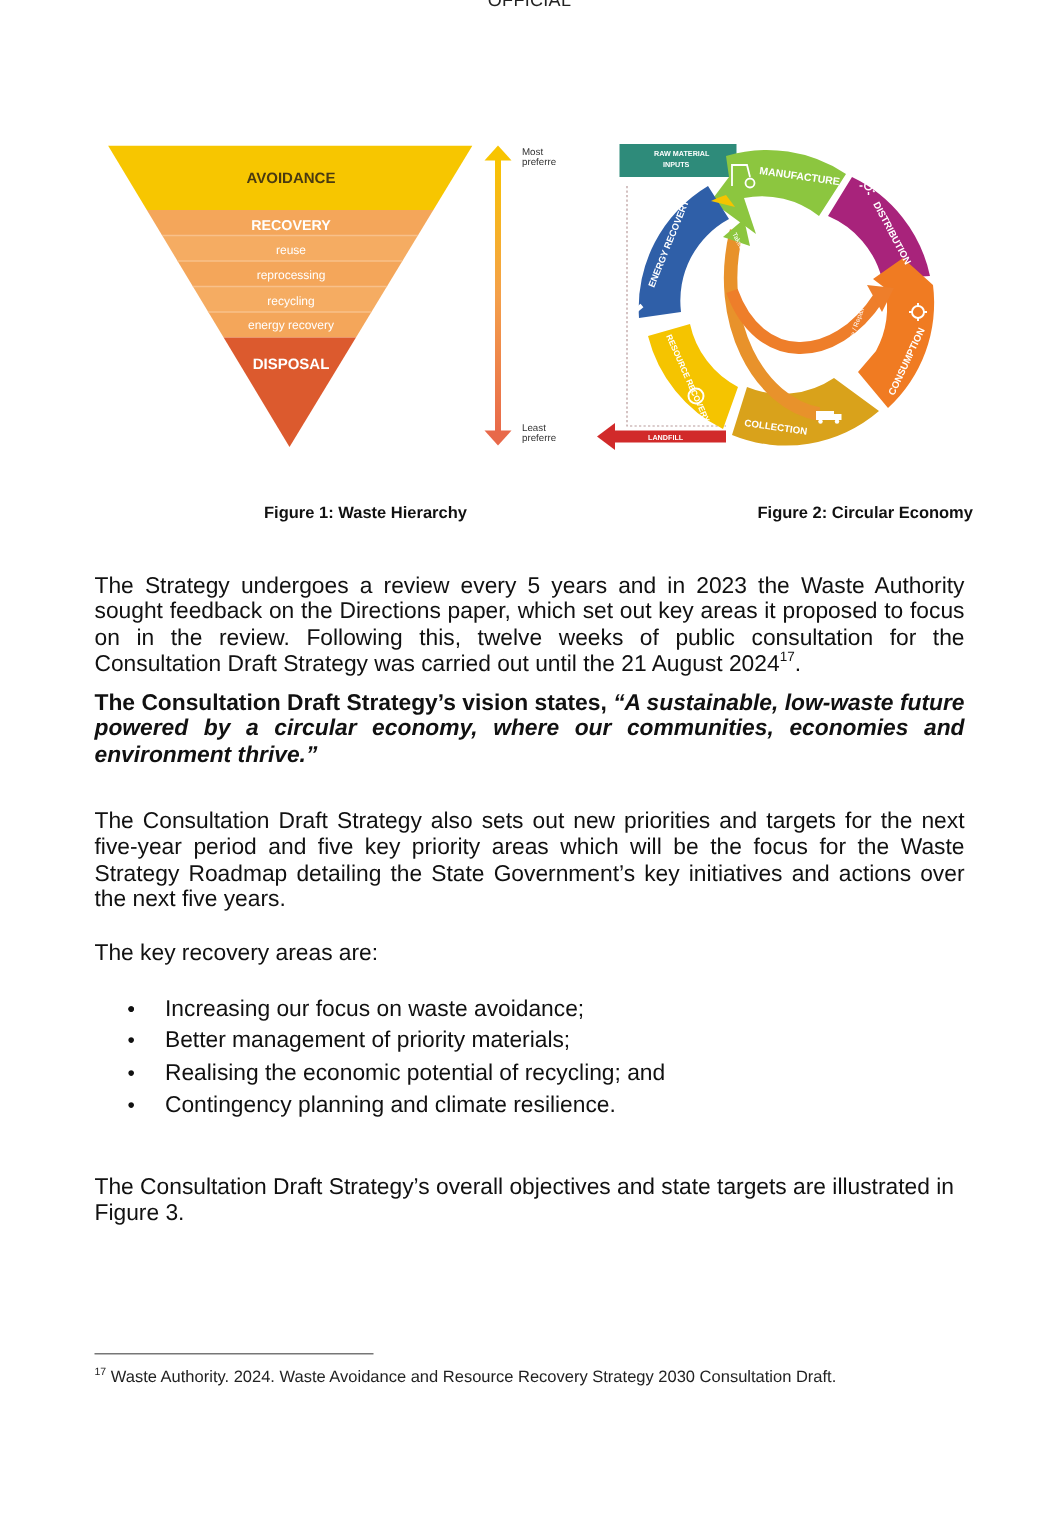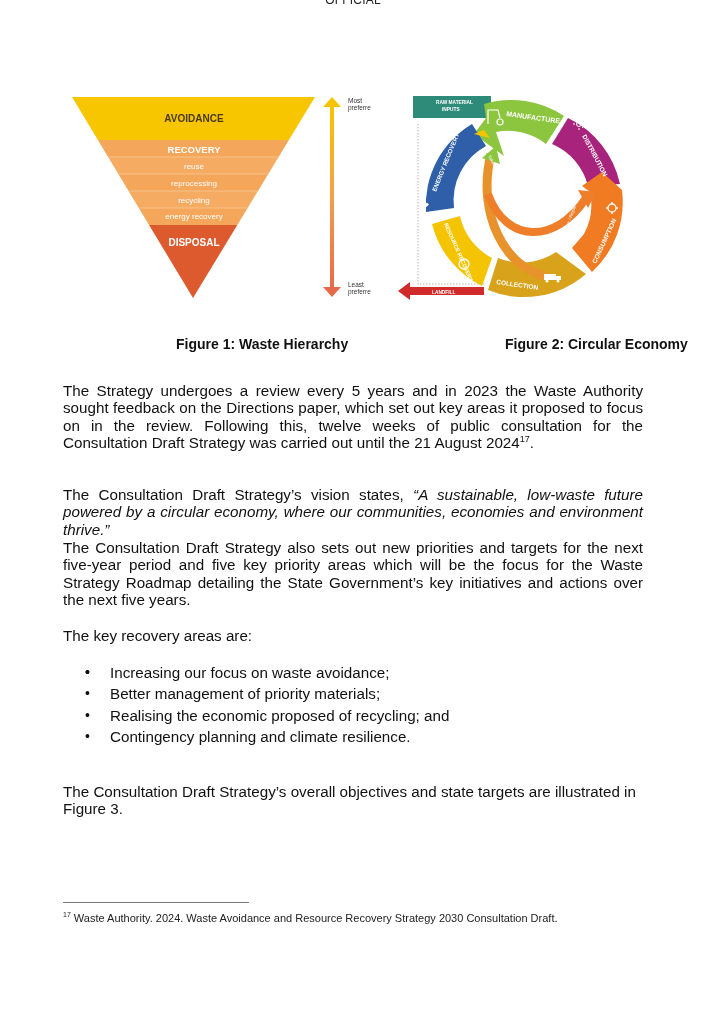--- a/index.html
+++ b/index.html
@@ -1,27 +1,27 @@
 <!DOCTYPE html>
 <html><head>
 <meta charset="utf-8">
 <style>
   html, body { margin: 0; padding: 0; background: #ffffff; }
   body { width: 706px; height: 1022px; position: relative; overflow: hidden; font-family: "Liberation Sans", sans-serif; color: #111; }
   .header { position: absolute; top: -7px; left: 0; width: 706px; text-align: center; font-size: 12px; letter-spacing: 0.2px; color: #222; }
   .fig { position: absolute; }
   #fig1 { left: 70px; top: 95px; width: 310px; height: 210px; }
   #fig2 { left: 396px; top: 94px; width: 240px; height: 212px; }
-  .caption { position: absolute; top: 336px; font-size: 14px; font-weight: bold; color: #111; padding-left: 28px; }
+  .caption { position: absolute; top: 336px; font-size: 11px; font-weight: bold; color: #111; padding-left: 28px; }
   #cap1 { left: 148px; }
   #cap2 { left: 437px; margin-left: 40px; }
   .para { position: absolute; left: 63px; width: 580px; font-size: 15.2px; line-height: 17.4px; text-align: justify; color: #111; }
   .para.left { text-align: left; }
   #p1 { top: 382px; }
-  #p2 { top: 486px; }
+  #p2 { top: 460px; font-weight: bold; }
   #p3 { top: 539px; }
   #p4 { top: 627px; }
   #p5 { top: 783px; }
   sup { font-size: 9px; line-height: 0; }
   .ital { font-style: italic; }
   ul.bullets { position: absolute; left: 63px; top: 662px; margin: 0; padding: 0; list-style: none; width: 560px; }
   ul.bullets li { position: relative; padding-left: 47px; font-size: 15.2px; line-height: 21.3px; }
   ul.bullets li .dot { position: absolute; left: 22px; top: 0; font-size: 14px; }
   .fn-rule { position: absolute; left: 63px; top: 902px; width: 186px; height: 1px; background: #777; }
   .footnote { position: absolute; left: 63px; top: 909px; width: 600px; font-size: 11px; line-height: 19px; color: #222; }
@@ -154,21 +154,21 @@
 </p>
 
 <p class="para" id="p3" style="margin:0;">The Consultation Draft Strategy also sets out new priorities and targets for the next five-year period and five key priority areas which will be the focus for the Waste Strategy Roadmap detailing the State Government’s key initiatives and actions over the next five years.</p>
 
 <p class="para left" id="p4" style="margin:0;">The key recovery areas are:</p>
 
 <ul class="bullets">
   <li><span class="dot">•</span></li>
   <li><span class="dot">•</span><span>Increasing our focus on waste avoidance;</span></li>
   <li><span class="dot">•</span><span>Better management of priority materials;</span></li>
-  <li><span class="dot">•</span><span>Realising the economic proposed of recycling; and</span></li>
+  <li><span class="dot">•</span><span>Realising the economic potential of recycling; and</span></li>
   <li><span class="dot">•</span><span>Contingency planning and climate resilience.</span></li>
 </ul>
 
 <p class="para left" id="p5" style="margin:0;">The Consultation Draft Strategy’s overall objectives and state targets are illustrated in Figure 3.</p>
 
 <div class="fn-rule"></div>
 <div class="footnote">
   <div><sup>17</sup><span> Waste Authority. 2024. Waste Avoidance and Resource Recovery Strategy 2030 Consultation Draft.</span></div>
 </div>
 

